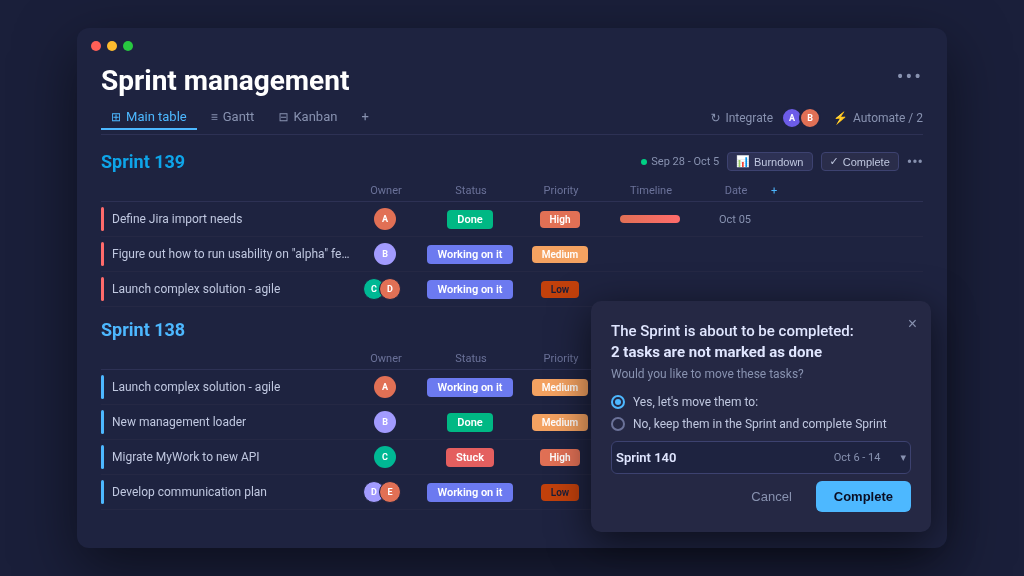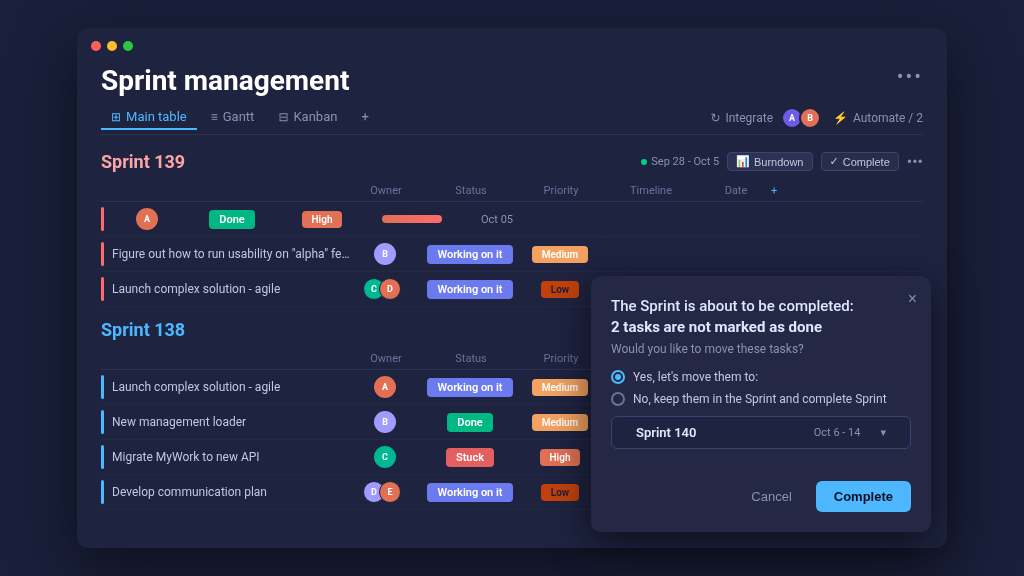--- a/index.html
+++ b/index.html
@@ -112,21 +112,21 @@
     .sprint-header {
       display: flex;
       align-items: center;
       margin-bottom: 8px;
       gap: 12px;
     }
     .sprint-title {
       font-size: 18px;
       font-weight: 700;
     }
-    .sprint-title.red { color: #fca5a5; }
+    .sprint-title.red { color: #0ea5e9; }
     .sprint-title.blue { color: #4db8ff; }
     .sprint-meta {
       display: flex;
       align-items: center;
       gap: 8px;
       margin-left: auto;
     }
     .date-badge {
       display: flex;
       align-items: center;
@@ -307,25 +307,25 @@
     .radio-circle.selected::after {
       content: '';
       width: 6px; height: 6px;
       border-radius: 50%;
       background: #4db8ff;
     }
     .sprint-select {
       background: #1e2340;
       border: 1px solid #3d4270;
       border-radius: 6px;
-      padding: 8px 24px;
+      padding: 8px 4px;
       display: flex;
       align-items: center;
       justify-content: space-between;
-      margin: 10px 0 32px;
+      margin: 10px 0 7px;
       cursor: pointer;
     }
     .sprint-select-left {
       font-size: 13px;
       font-weight: 600;
       color: #e0e6ff;
     }
     .sprint-select-right {
       font-size: 11px;
       color: #8892b0;
@@ -433,20 +433,21 @@
         <div class="col-owner">Owner</div>
         <div class="col-status">Status</div>
         <div class="col-priority">Priority</div>
         <div class="col-timeline">Timeline</div>
         <div class="col-date">Date</div>
         <div class="col-add">+</div>
       </div>
 
       <div class="table-row">
         <div class="row-left-bar bar-red"></div>
+        <div class="row-name">Define Jira import needs</div>
         <div class="owner-cell">
           <div class="owner-avatar orange">A</div>
         </div>
         <div class="status-cell">
           <span class="status-badge status-done">Done</span>
         </div>
         <div class="priority-cell">
           <span class="priority-badge priority-high">High</span>
         </div>
         <div class="timeline-cell">

